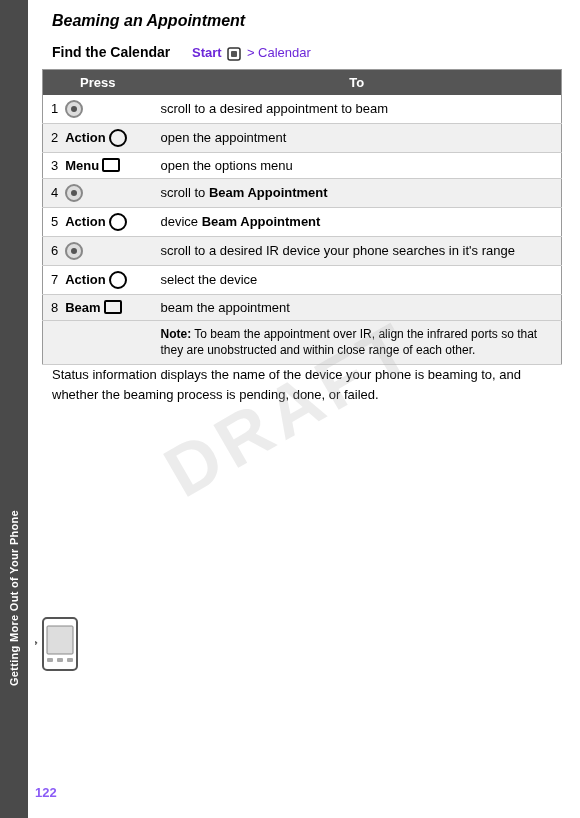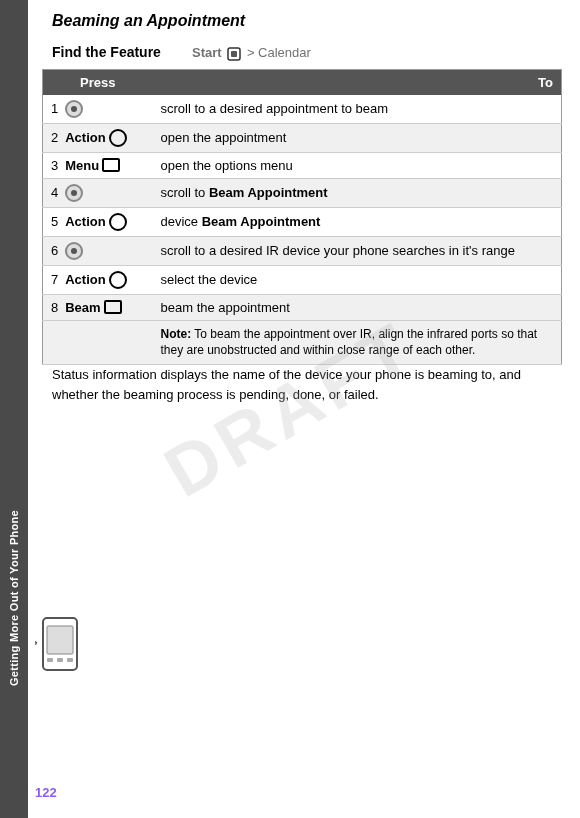--- a/index.html
+++ b/index.html
@@ -99,21 +99,21 @@
 
     .feature-finder-label {
       font-size: 14px;
       font-weight: bold;
       color: #000;
       min-width: 140px;
     }
 
     .feature-finder-value {
       font-size: 13px;
-      color: #737373;
+      color: #6d28d9;
       text-align: right;
     }
 
     .feature-finder-value .start-bold {
       font-weight: bold;
     }
 
     
     .instruction-table {
       width: 100%;
@@ -124,21 +124,21 @@
     .instruction-table thead tr {
       background: #555;
       border-radius: 6px;
     }
 
     .instruction-table thead th {
       color: #fff;
       font-size: 13px;
       font-weight: bold;
       padding: 5px 8px;
-      text-align: right;
+      text-align: center;
     }
 
     .instruction-table thead th.press-col {
       width: 110px;
       text-align: center;
     }
 
     .instruction-table tbody tr {
       border-bottom: 1px solid #ccc;
       vertical-align: middle;
@@ -292,21 +292,21 @@
     <path d="M2 35 Q-2 32, -2 35 Q-2 38, 2 35" fill="none" stroke="#555" stroke-width="1.5"></path>
     <path d="M0 35 Q-6 30, -6 35 Q-6 40, 0 35" fill="none" stroke="#555" stroke-width="1.5"></path>
   </svg>
 </div>
 
 <div class="main-content">
 
   <div class="page-title">Beaming an Appointment</div>
 
   <div class="feature-finder">
-    <span class="feature-finder-label">Find the Feature</span>
+    <span class="feature-finder-label">Find the Calendar</span>
     <span class="feature-finder-value">
       <span class="start-bold">Start</span>
       
       <svg width="14" height="14" viewBox="0 0 14 14" style="vertical-align:middle;margin:0 2px">
         <rect x="1" y="1" width="12" height="12" rx="2" fill="#fff" stroke="#333" stroke-width="1.5"></rect>
         <rect x="4" y="4" width="6" height="6" rx="1" fill="#555"></rect>
       </svg>
       <span> &gt; </span>
       <span>Calendar</span>
     </span>

